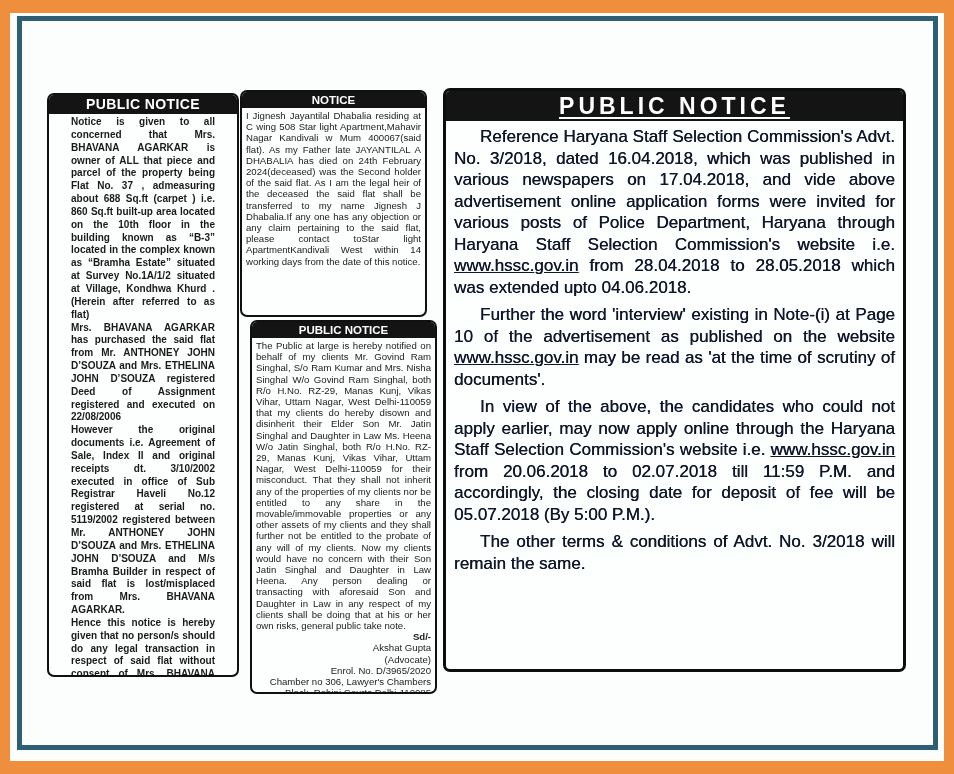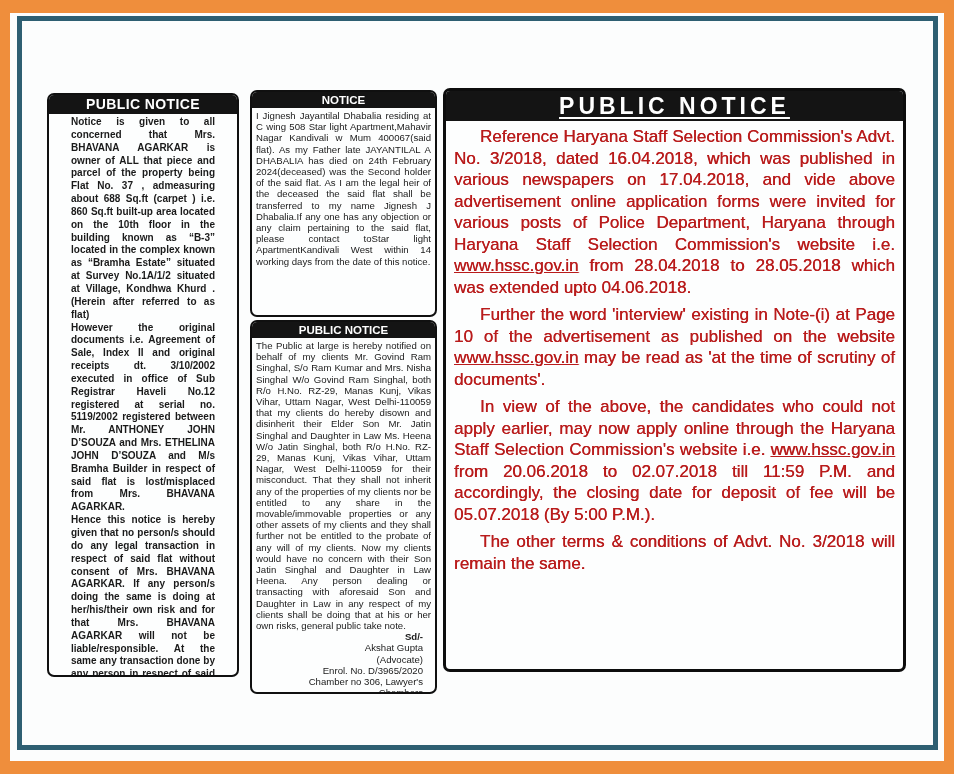--- a/index.html
+++ b/index.html
@@ -14,49 +14,50 @@
   .notice-box{position:absolute;background:#FDFEFE;box-sizing:border-box;overflow:hidden;border-radius:7px;}
   .hdr{background:#141414;color:#ffffff;font-weight:bold;text-align:center;}
 
   
   .left-box{left:47px;top:93px;width:192px;height:584px;border:2px solid #101010;}
   .left-hdr{height:19px;line-height:19px;font-size:14px;letter-spacing:.4px;}
   .left-body{padding:2px 22px 0;font-size:10px;line-height:12.85px;text-align:justify;font-weight:bold;}
   .left-body p{margin:0;}
 
   
-  .midtop-box{left:250px;top:90px;width:187px;height:227px;border:2px solid #101010;}
+  .midtop-box{left:240px;top:90px;width:187px;height:227px;border:2px solid #101010;}
   .midbot-box{left:250px;top:320px;width:187px;height:374px;border:2px solid #101010;}
   .mid-hdr{height:16px;line-height:16px;font-size:11.5px;}
   .mid-body{padding:2px 4px 0;font-size:9.6px;line-height:11.2px;text-align:justify;}
   .mid-line{padding:0 12px;font-size:9.6px;line-height:11.2px;text-align:left;margin-top:48px;}
-  .sig-line{padding:0 12px;font-size:9.6px;line-height:11.2px;text-align:right;}
+  .sig-line{padding:0 4px;font-size:9.6px;line-height:11.2px;text-align:right;}
   .sig-line.bold{font-weight:bold;}
 
   
   .right-box{left:443px;top:88px;width:463px;height:584px;border:3px solid #0d0d0d;
     display:flex;flex-direction:column;}
   .rn-hdr{height:30px;line-height:30px;font-size:23px;letter-spacing:4px;}
   .rn-title-text{text-decoration:underline;text-underline-offset:3px;}
   .rn-body{flex:1;padding:5px 8px 0;font-size:17px;line-height:21.5px;text-align:justify;
-    color:#b91c1c;text-shadow:0.3px 0 0 currentColor;}
+    color:#0f172a;text-shadow:0.3px 0 0 currentColor;}
   .rn-body p{margin:0 0 6px;text-indent:26px;}
   .rn-body .u{text-decoration:underline;}
 </style>
 </head>
 <body>
 
 <div class="canvas">
   <div class="white-layer"></div>
   <div class="teal-frame"></div>
 
   <div class="notice-box left-box">
     <div class="hdr left-hdr">PUBLIC NOTICE</div>
     <div class="left-body">
         <p>Notice is given to all concerned that Mrs. BHAVANA AGARKAR is owner of ALL that piece and parcel of the property being Flat No. 37 , admeasuring about 688 Sq.ft (carpet ) i.e. 860 Sq.ft built-up area located on the 10th floor in the building known as “B-3” located in the complex known as “Bramha Estate” situated at Survey No.1A/1/2 situated at Village, Kondhwa Khurd . (Herein after referred to as flat)</p>
+        <p>Mrs. BHAVANA AGARKAR has purchased the said flat from Mr. ANTHONEY JOHN D’SOUZA and Mrs. ETHELINA JOHN D’SOUZA registered Deed of Assignment registered and executed on 22/08/2006</p>
         <p>However the original documents i.e. Agreement of Sale, Index II and original receipts dt. 3/10/2002 executed in office of Sub Registrar Haveli No.12 registered at serial no. 5119/2002 registered between Mr. ANTHONEY JOHN D’SOUZA and Mrs. ETHELINA JOHN D’SOUZA and M/s Bramha Builder in respect of said flat is lost/misplaced from Mrs. BHAVANA AGARKAR.</p>
         <p>Hence this notice is hereby given that no person/s should do any legal transaction in respect of said flat without consent of Mrs. BHAVANA AGARKAR. If any person/s doing the same is doing at her/his/their own risk and for that Mrs. BHAVANA AGARKAR will not be liable/responsible. At the same any transaction done by any person in respect of said flat the said transaction will not be binding on Mrs. BHAVANA AGARKAR.</p>
         <p>Place: Pune</p>
       </div>
   </div>
 
   <div class="notice-box midtop-box">
     <div class="hdr mid-hdr">NOTICE</div>
     <div class="mid-body">I Jignesh Jayantilal Dhabalia residing at C wing 508 Star light Apartment,Mahavir Nagar Kandivali w Mum 400067(said flat). As my Father late JAYANTILAL A DHABALIA has died on 24th February 2024(deceased) was the Second holder of the said flat. As I am the legal heir of the deceased the said flat shall be transferred to my name Jignesh J Dhabalia.If any one has any objection or any claim pertaining to the said flat, please contact toStar light ApartmentKandivali West within 14 working days from the date of this notice.</div>
     <div class="mid-line">Date : 25/07/24</div>

